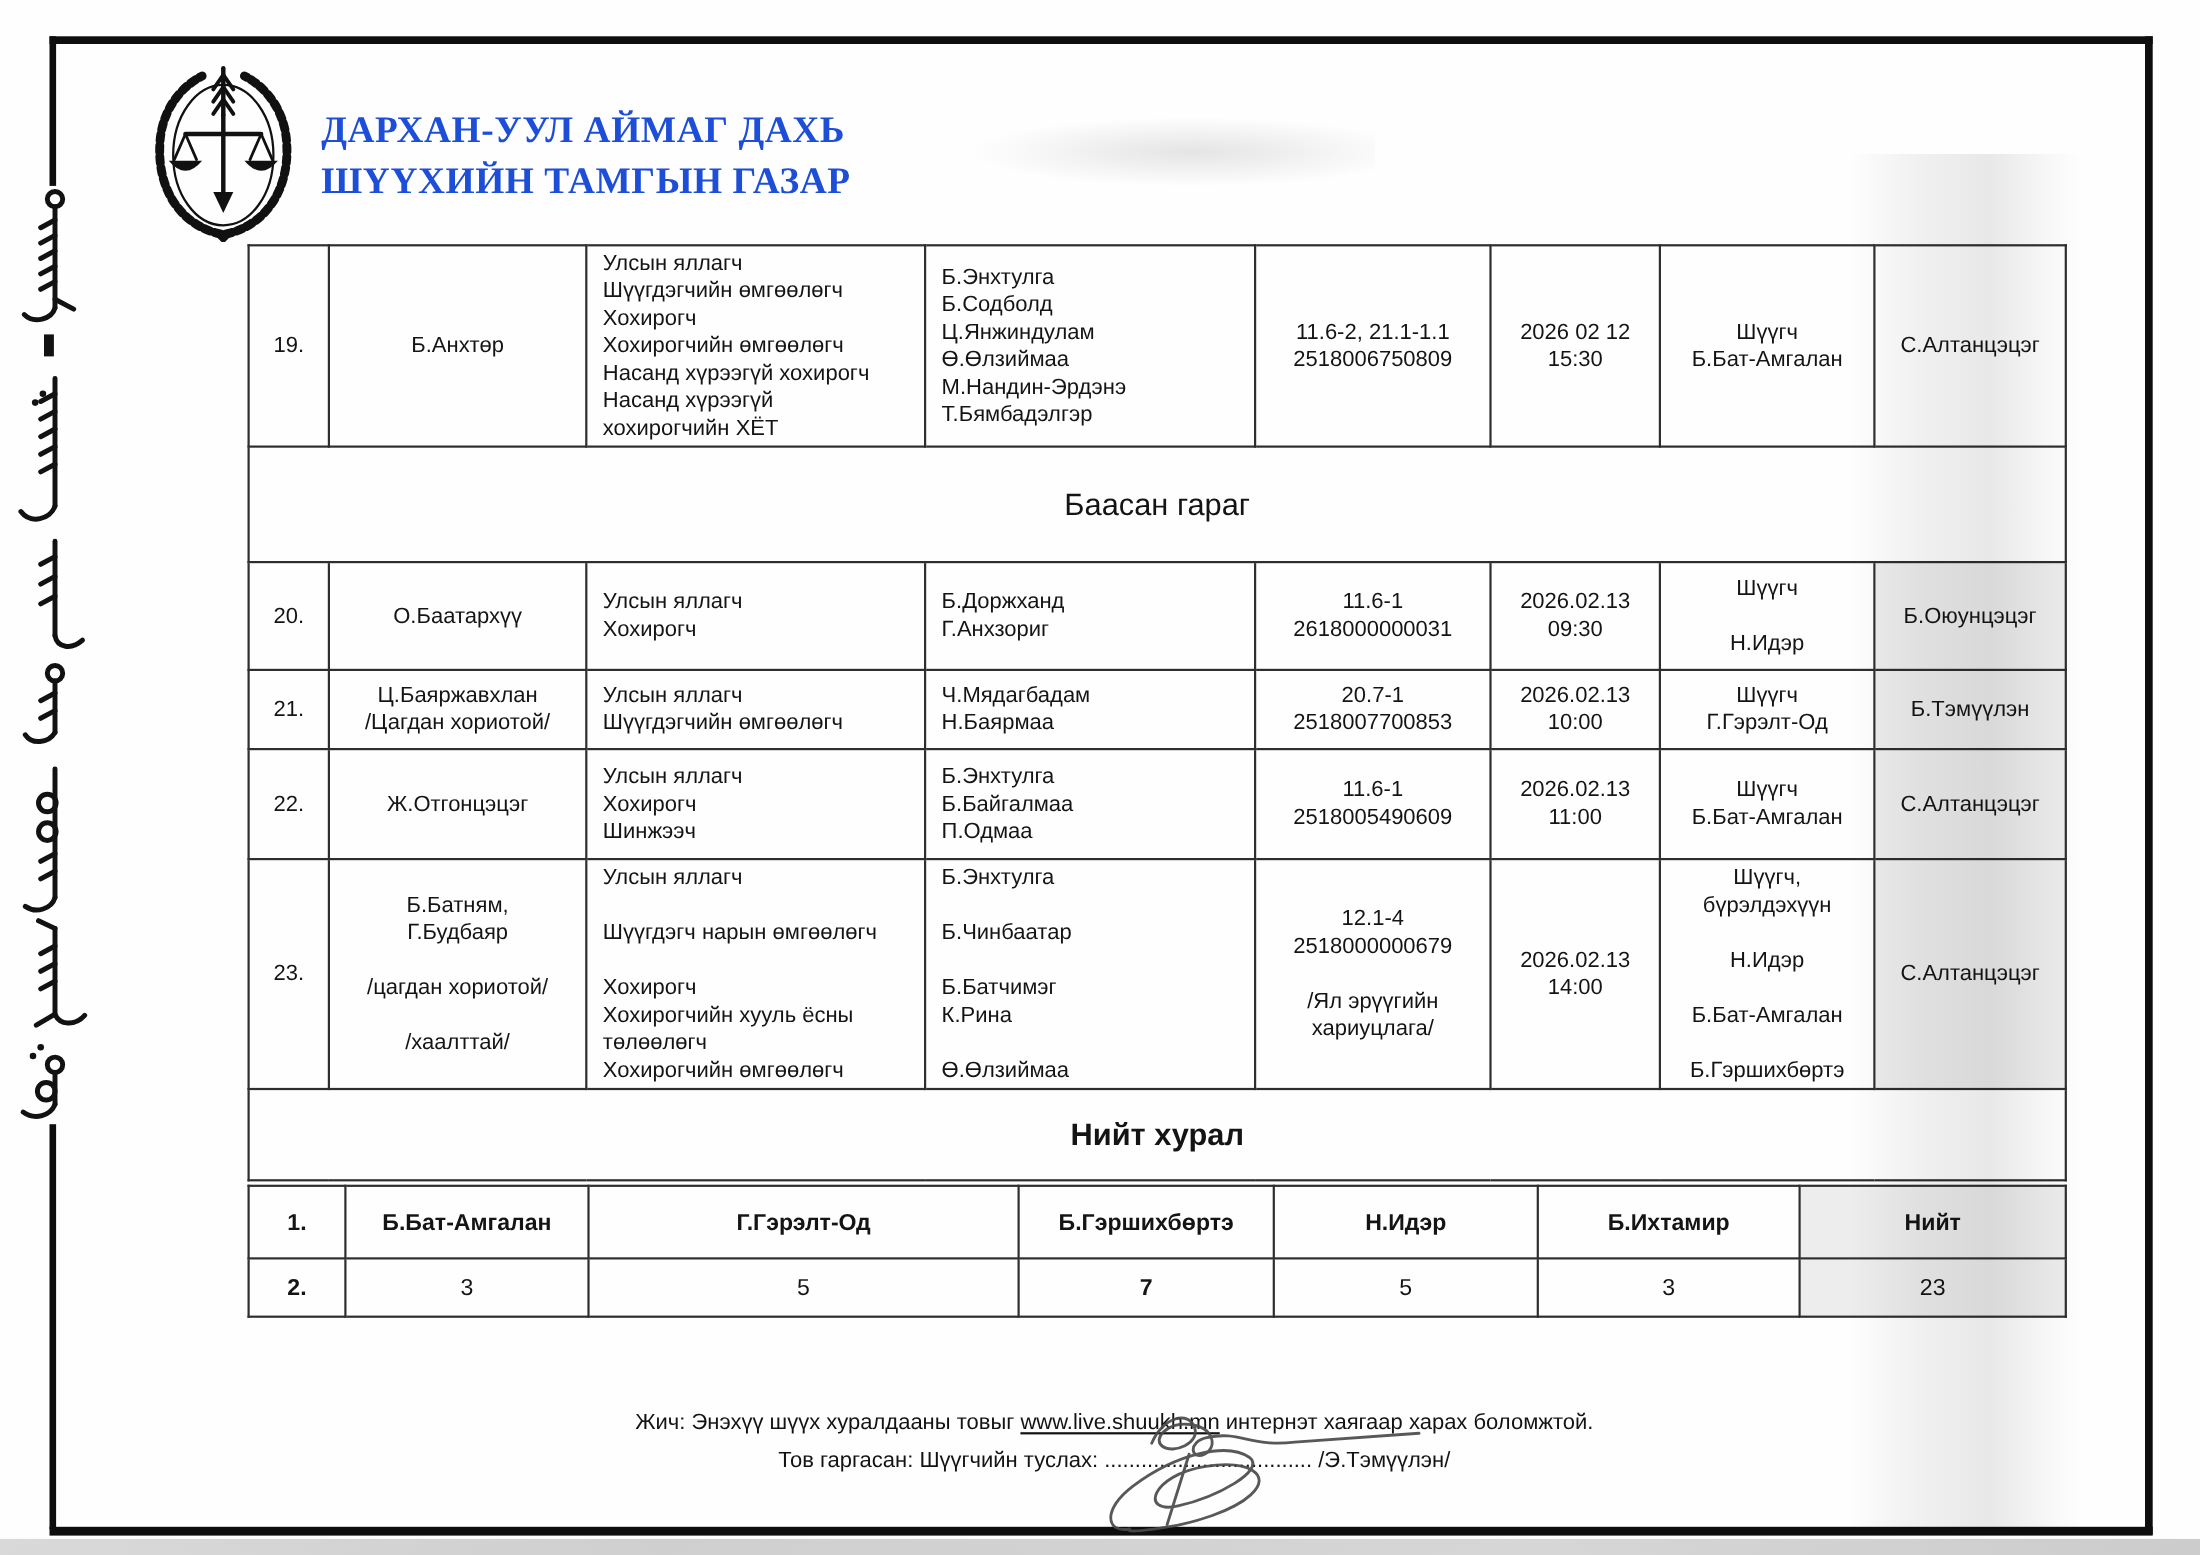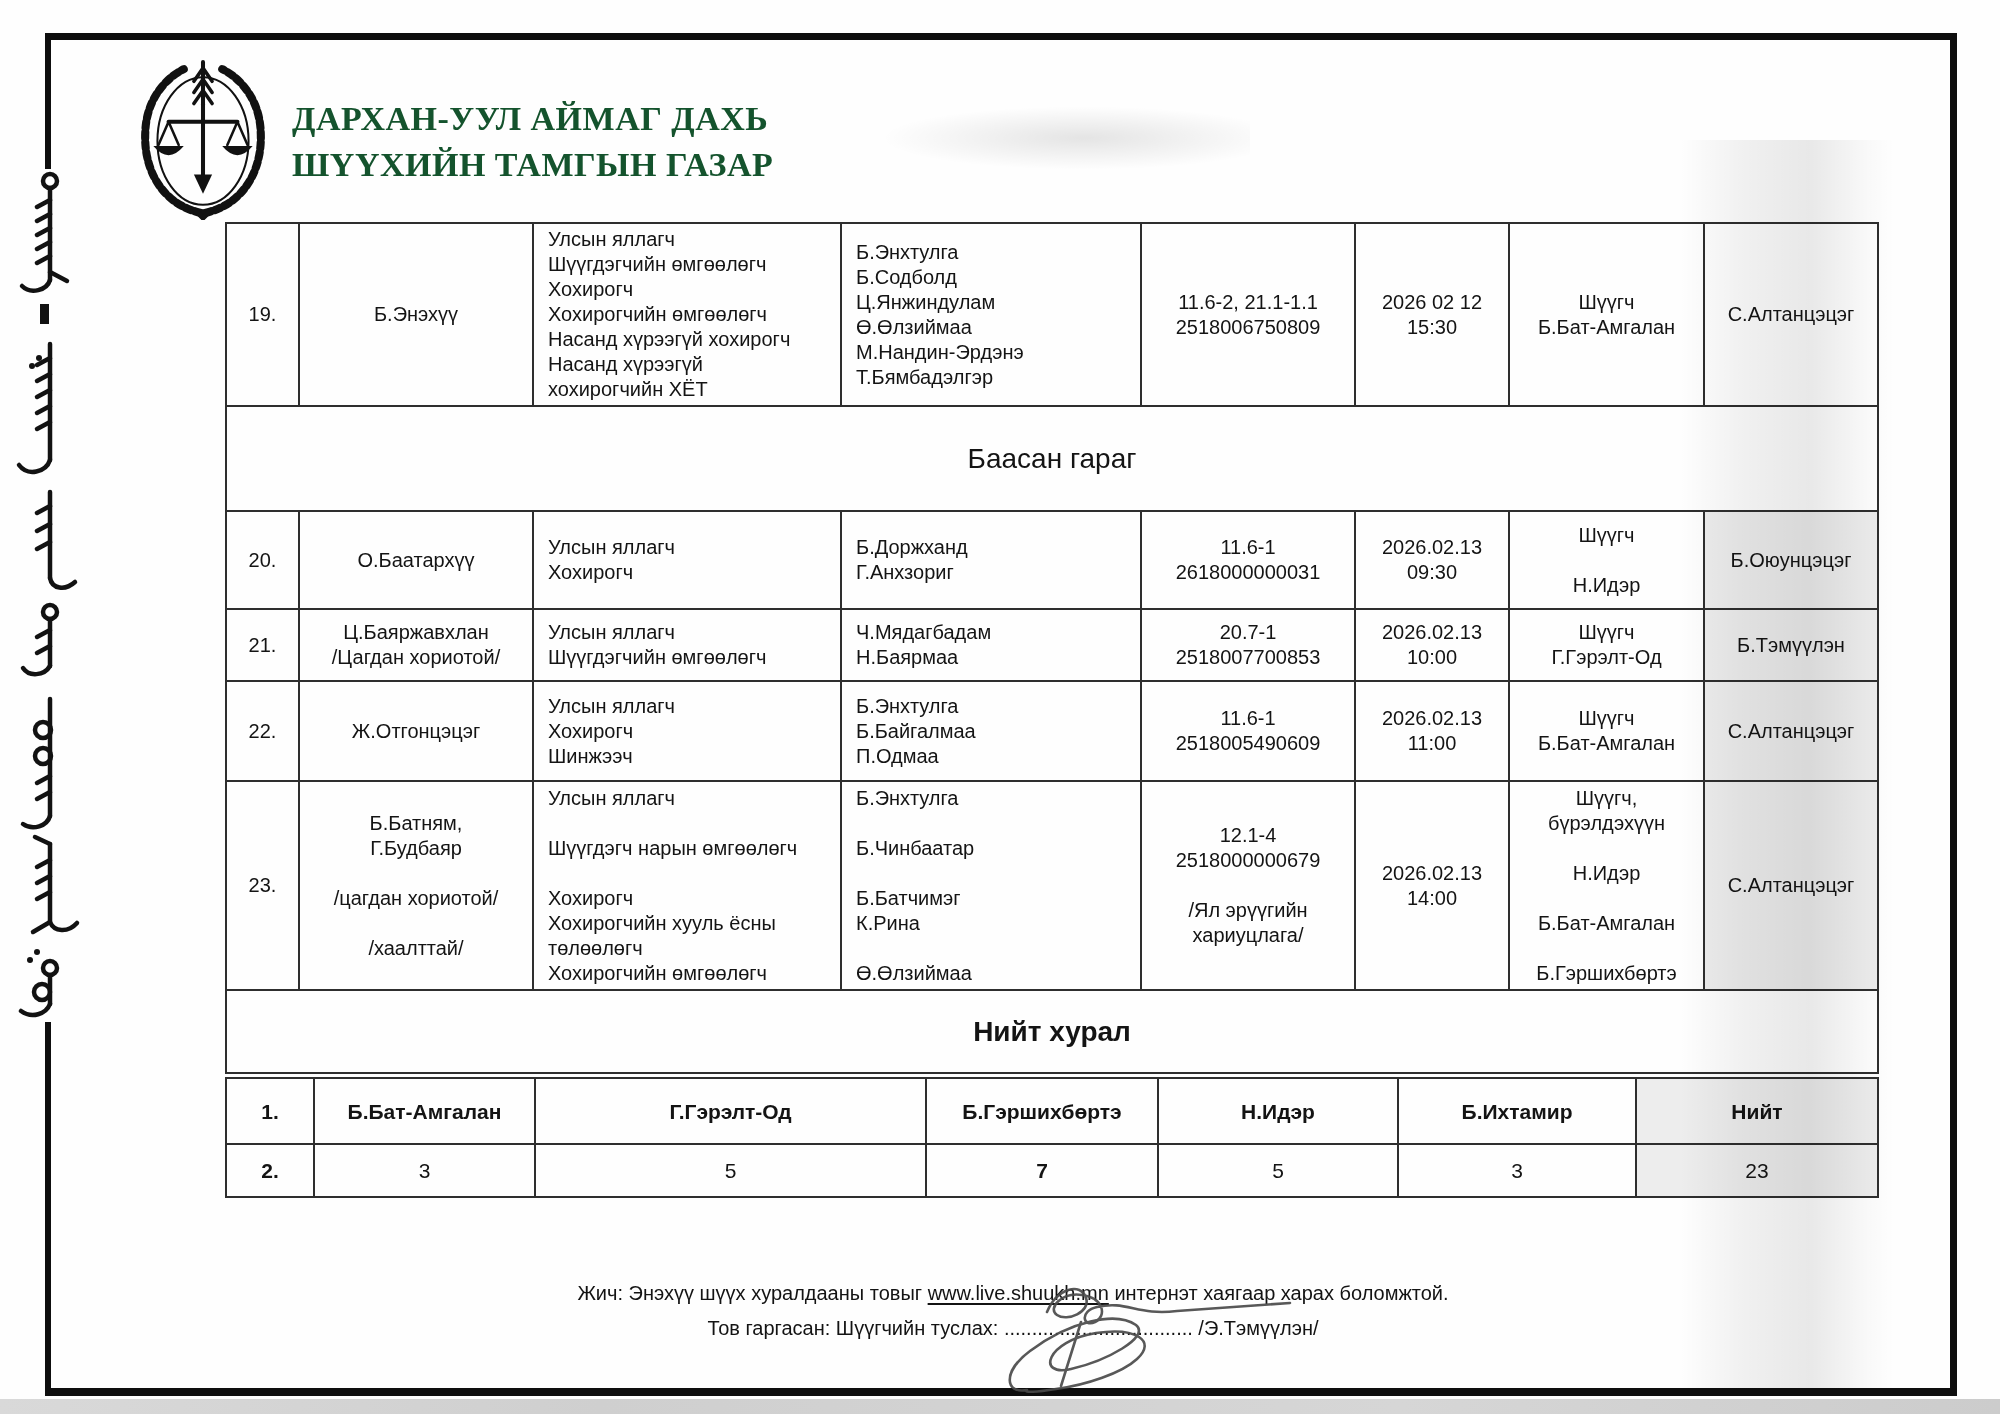--- a/index.html
+++ b/index.html
@@ -10,21 +10,21 @@
   
   .smudge-top{position:absolute;left:880px;top:106px;width:370px;height:64px;
     background:radial-gradient(ellipse at 55% 50%, rgba(0,0,0,.10), rgba(0,0,0,0) 70%);}
   .band-right{position:absolute;left:1680px;top:140px;width:215px;height:1250px;pointer-events:none;
     background:linear-gradient(to right, rgba(0,0,0,0) 0%, rgba(0,0,0,.055) 30%, rgba(0,0,0,.085) 60%, rgba(0,0,0,.02) 88%, rgba(0,0,0,0) 100%);}
   .strip-bottom{position:absolute;left:0;top:1399px;width:2000px;height:15px;
     background:linear-gradient(to right,#d9d9d9,#cfcfcf 30%,#d6d6d6 70%,#cccccc);}
   
   .org-title{position:absolute;left:292px;top:96px;
     font-family:"Liberation Serif",serif;font-weight:bold;font-size:34px;line-height:46px;
-    letter-spacing:.5px;color:#14532d;}
+    letter-spacing:.5px;color:#1d4ed8;}
   .logo{position:absolute;left:136px;top:58px;width:134px;height:162px;}
   .vscript{position:absolute;left:14px;top:168px;width:70px;height:856px;}
   
   table{border-collapse:collapse;table-layout:fixed;color:#141414;}
   .main{position:absolute;left:225px;top:222px;width:1652px;
         font-size:20px;line-height:25px;}
   .sum{position:absolute;left:225px;top:1077px;width:1652px;font-size:21px;line-height:25px;}
   td{border:2px solid #2e2e2e;vertical-align:middle;text-align:center;
      white-space:pre-line;padding:3px 6px;box-sizing:border-box;overflow:hidden;}
   td.left{text-align:left;padding-left:14px;}
@@ -124,21 +124,21 @@
         <col style="width:308px">
         <col style="width:300px">
       <col style="width:214px">
         <col style="width:154px">
         <col style="width:195px">
         <col style="width:174px">
     </colgroup>
     <tbody>
         <tr style="height:178px">
       <td>19.</td>
-      <td>Б.Энэхүү</td>
+      <td>Б.Анхтөр</td>
       <td class="left">Улсын яллагч
 Шүүгдэгчийн өмгөөлөгч
 Хохирогч
 Хохирогчийн өмгөөлөгч
 Насанд хүрээгүй хохирогч
 Насанд хүрээгүй
 хохирогчийн ХЁТ</td>
       <td class="left">Б.Энхтулга
 Б.Содболд
 Ц.Янжиндулам

